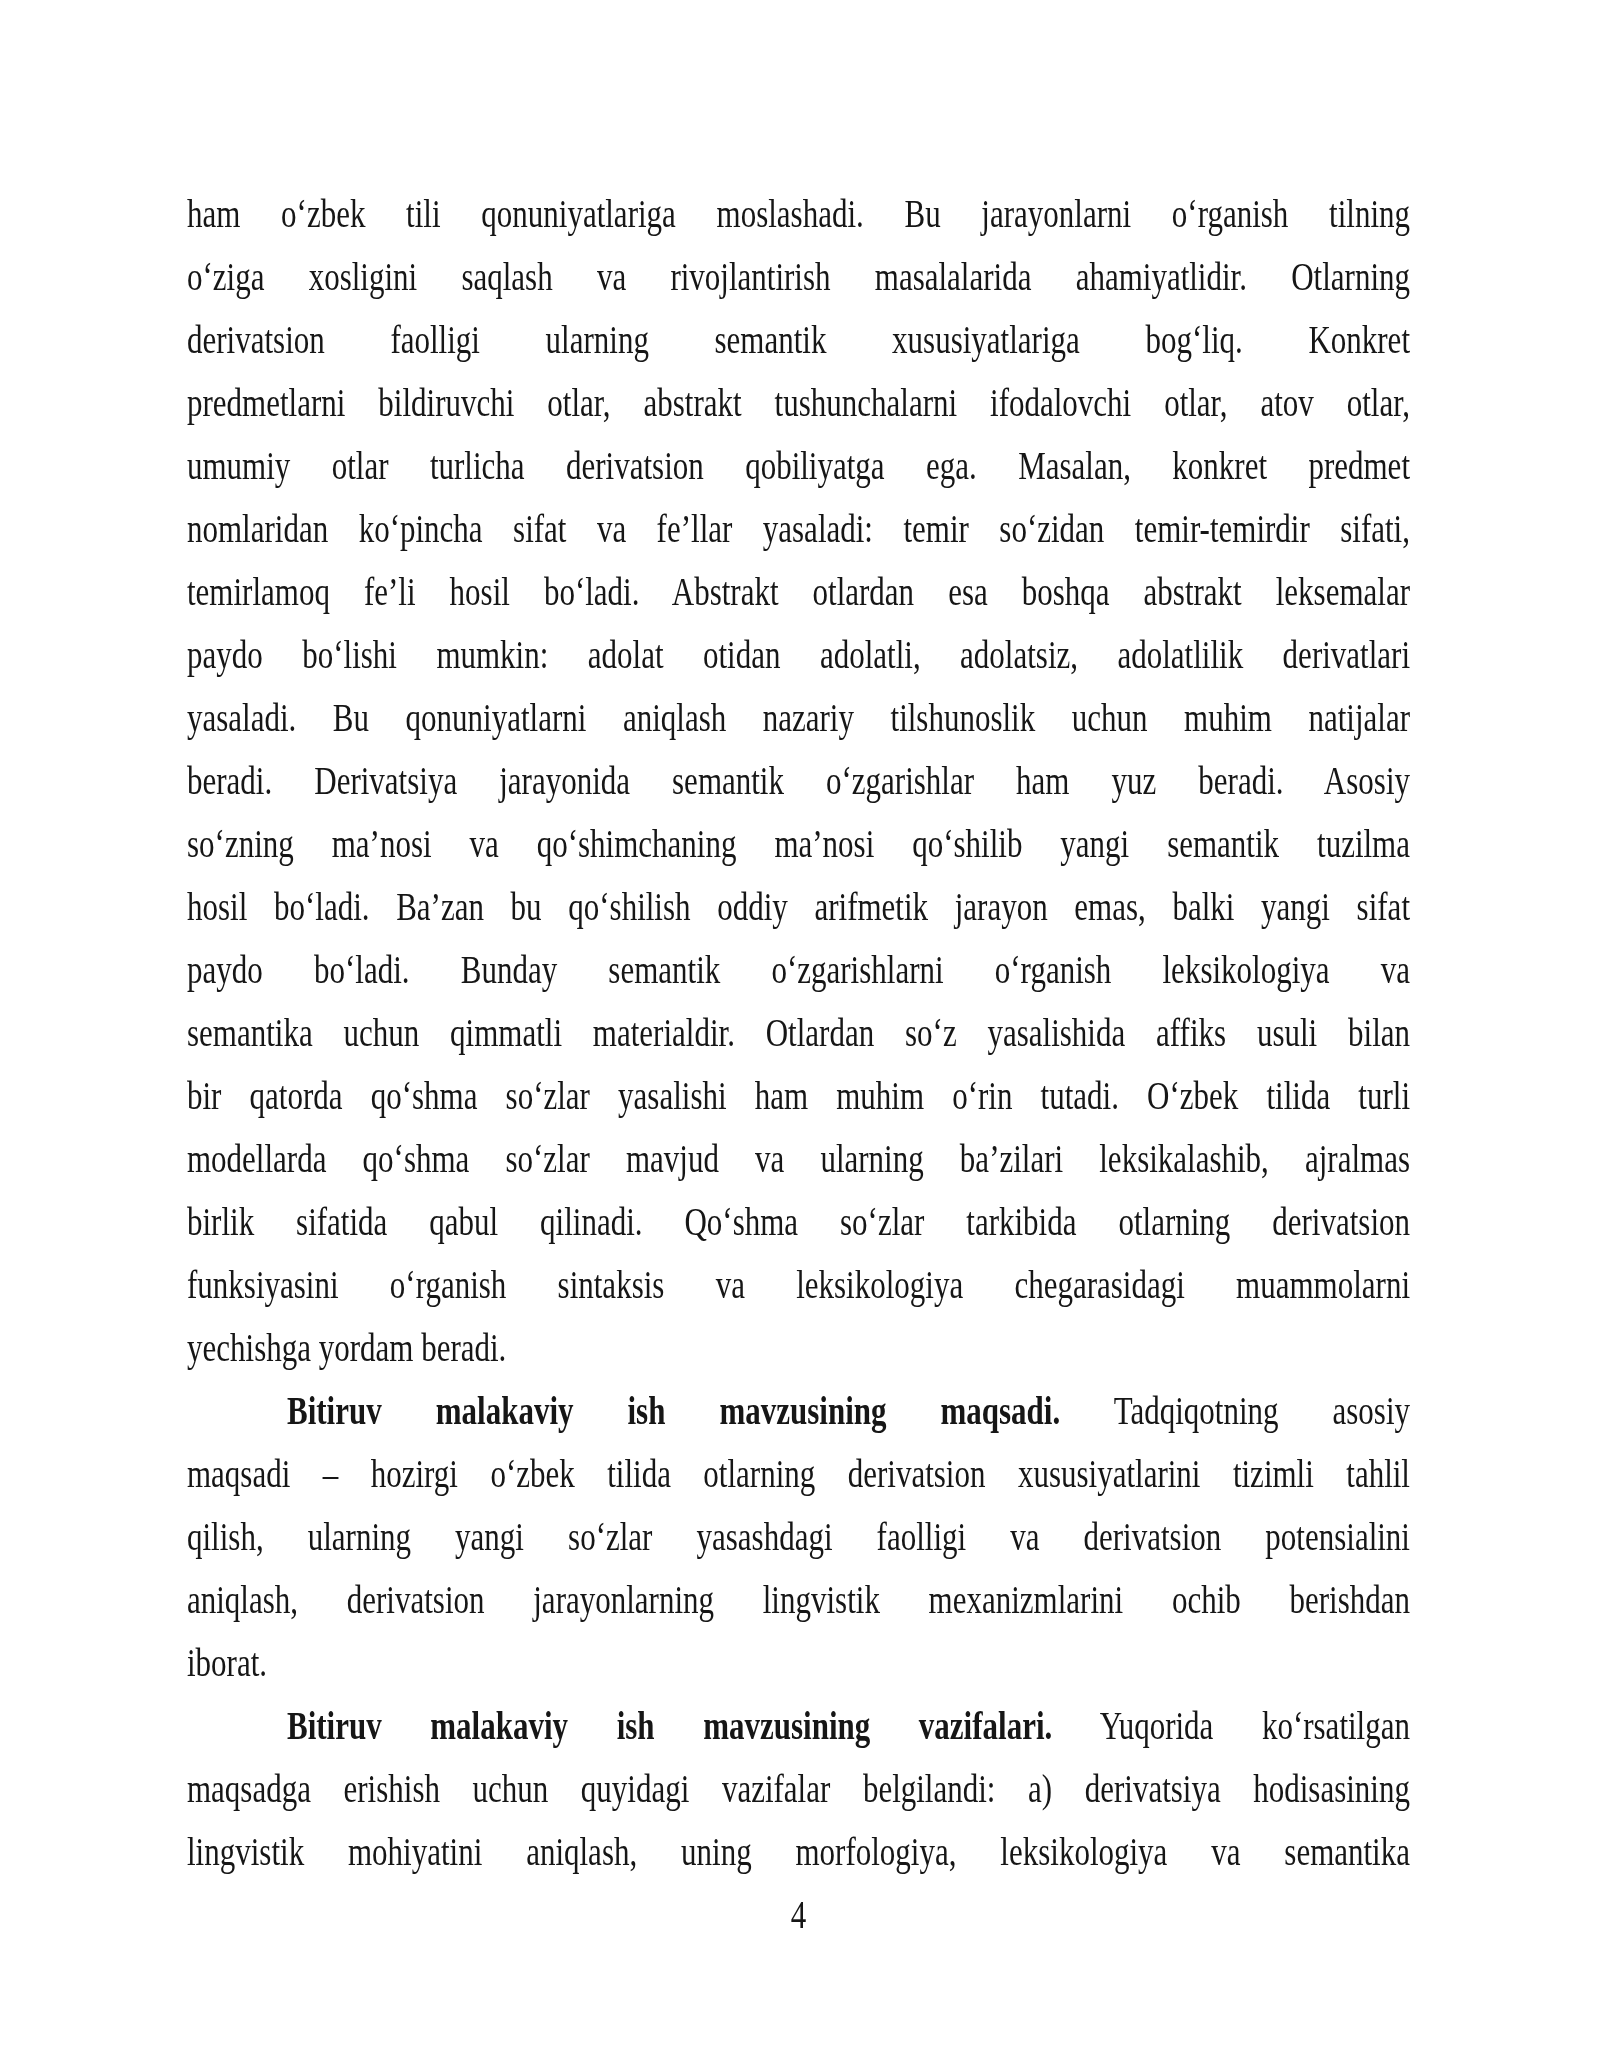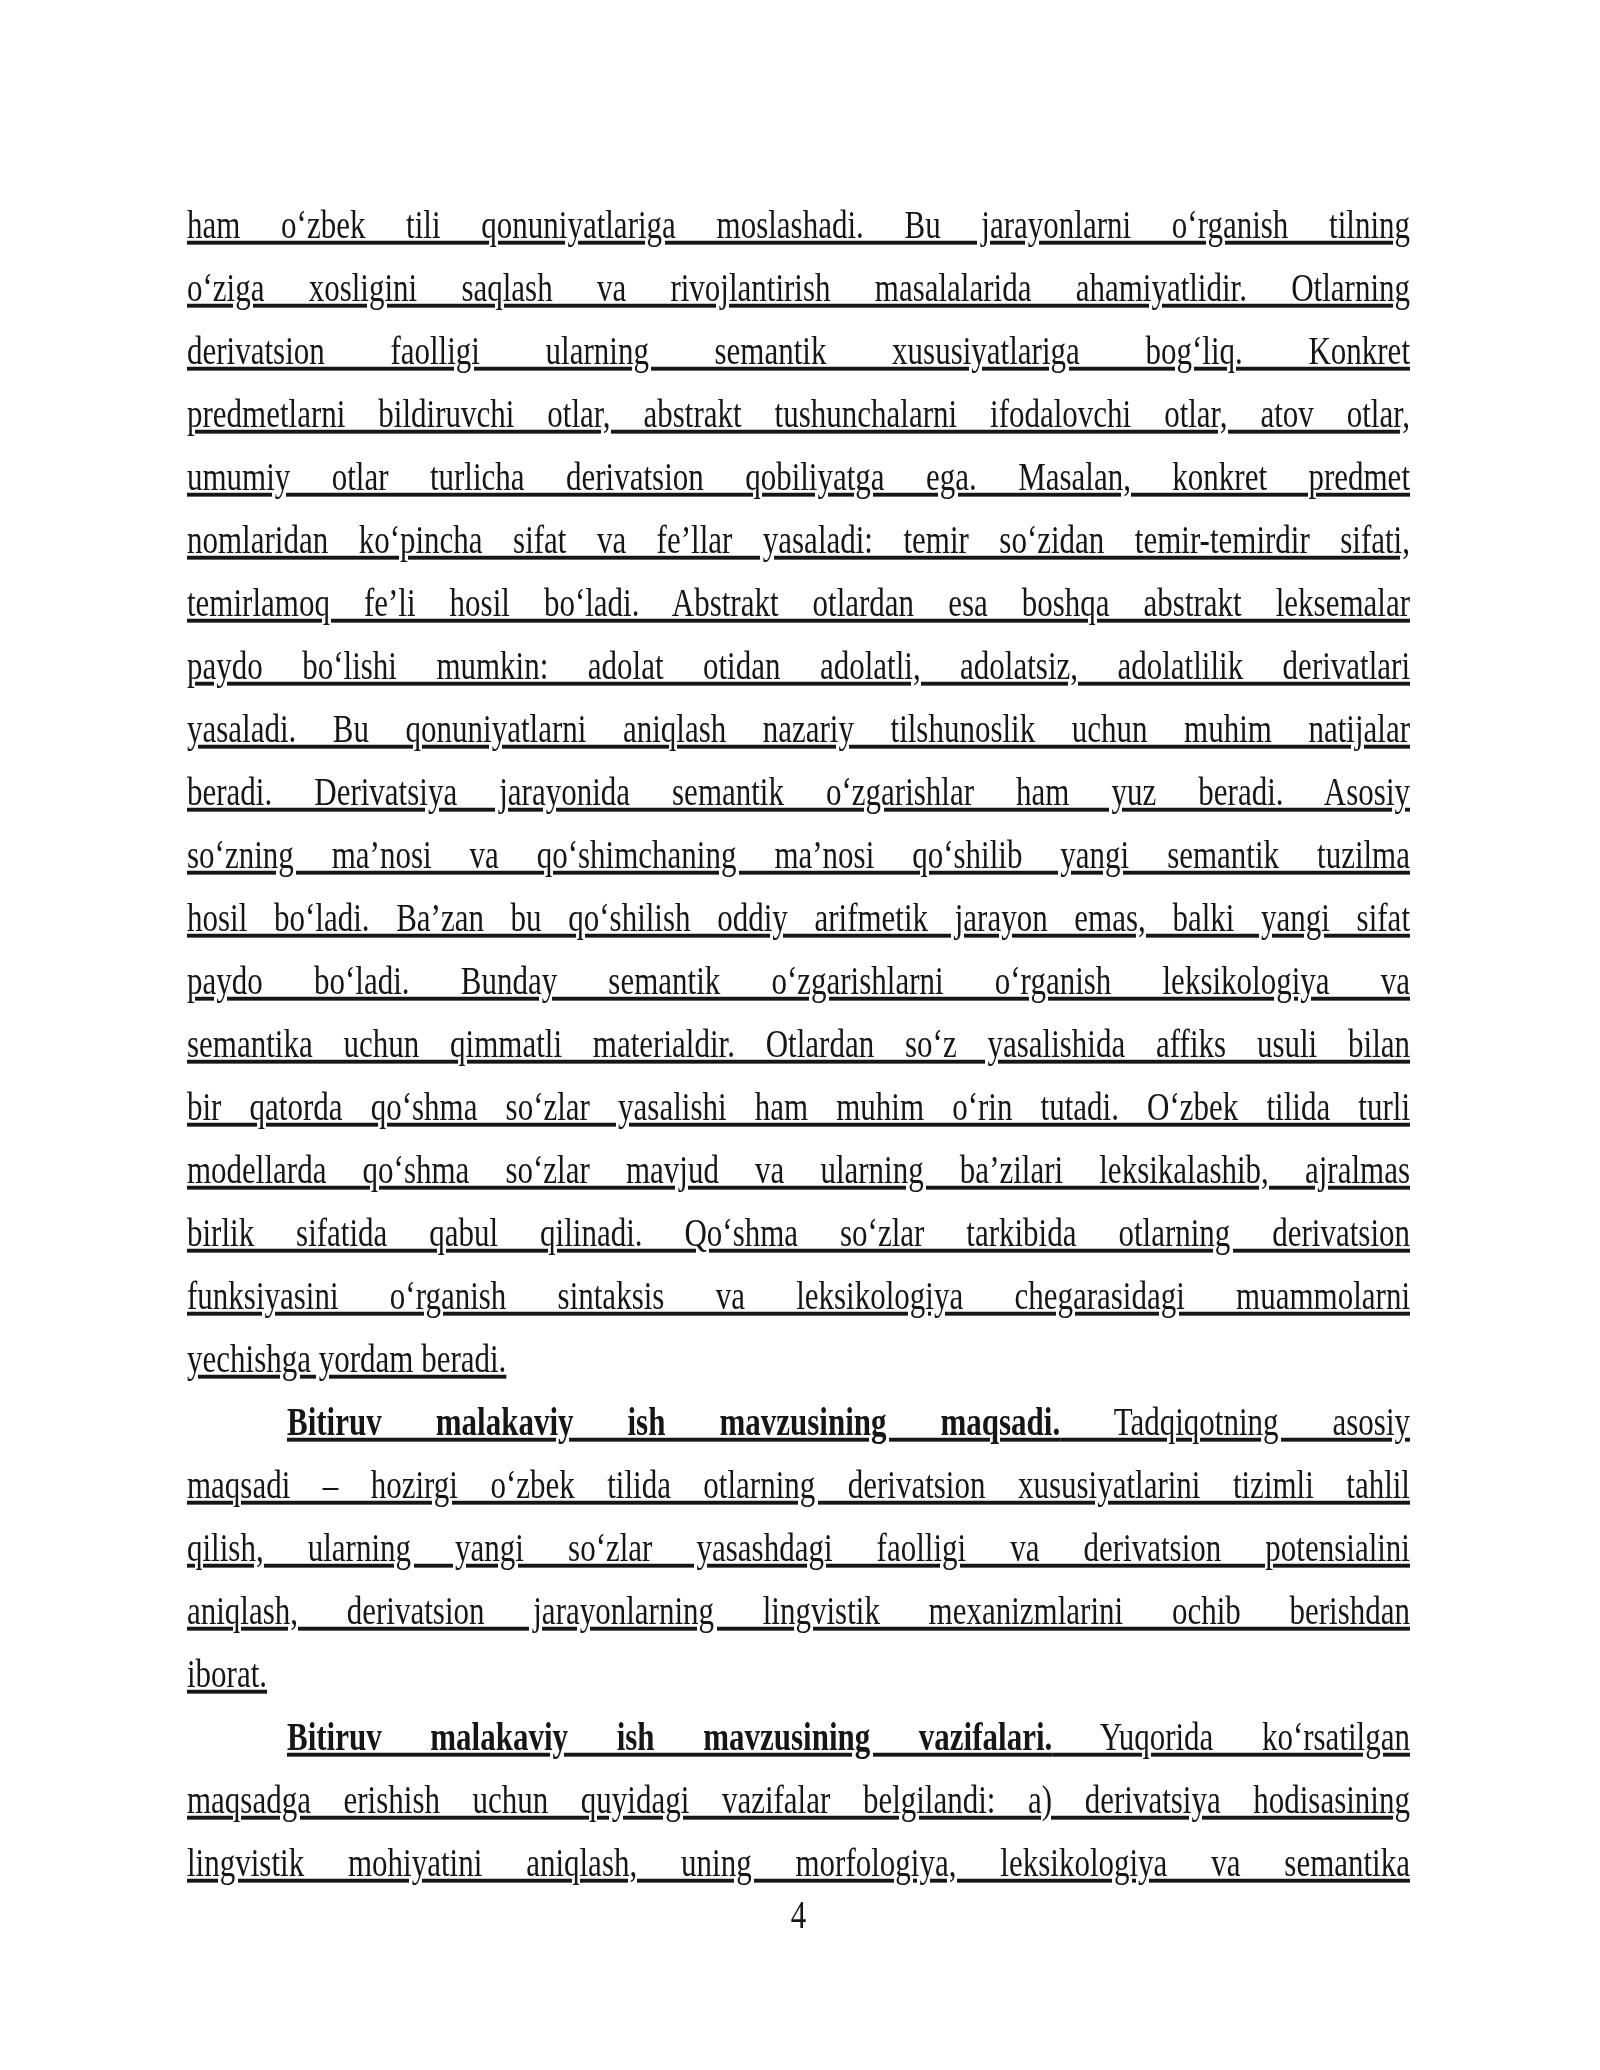--- a/index.html
+++ b/index.html
@@ -12,23 +12,22 @@
     width: 1600px;
     height: 2070px;
     background: #ffffff;
     font-family: "Liberation Serif", "DejaVu Serif", serif;
     color: #161616;
     overflow: hidden;
   }
   .text-block {
     position: absolute;
     left: 187px;
-    top: 193px;
+    top: 182px;
     width: 1223px;
-    text-decoration: underline;
   }
   .line {
     font-size: 31px;
     line-height: 63px;
     height: 63px;
     text-align: justify;
     text-align-last: justify;
     transform: scaleY(1.30);
     white-space: normal;
   }

